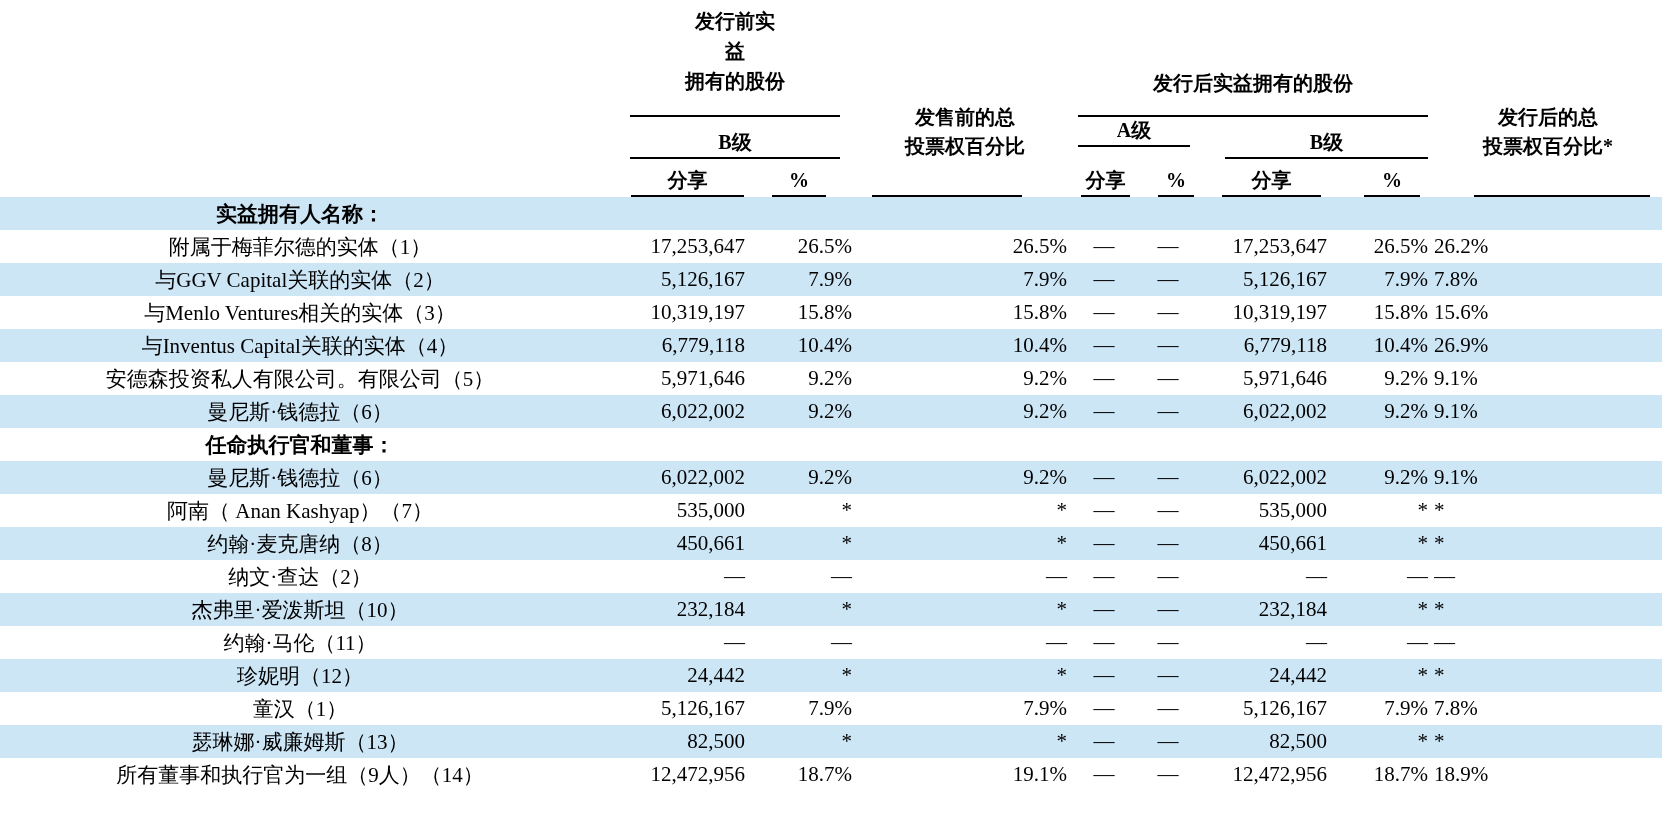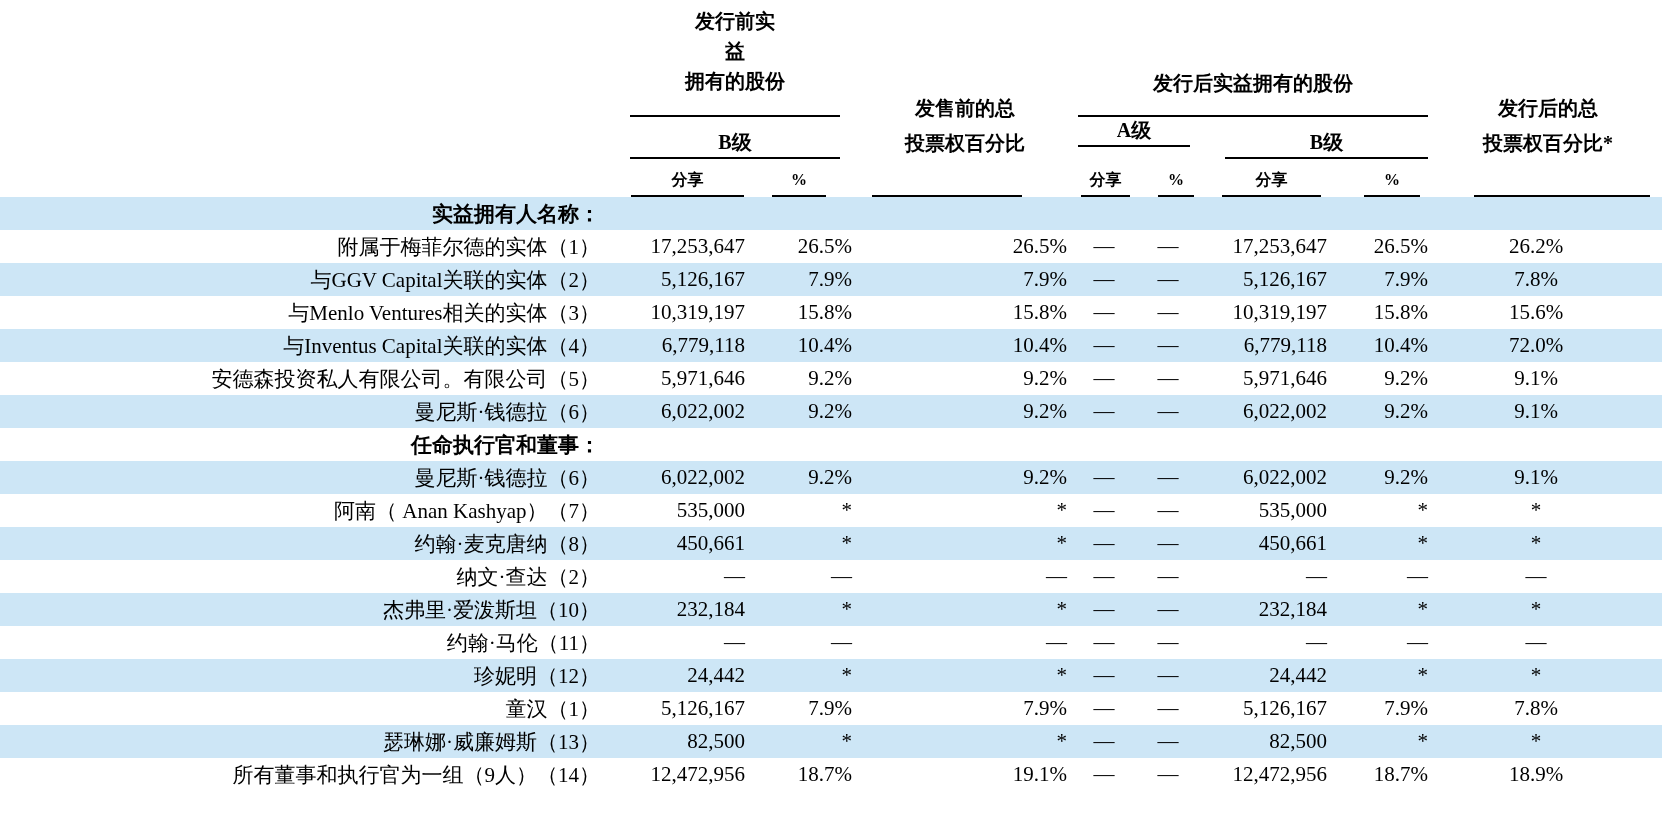--- a/index.html
+++ b/index.html
@@ -52,65 +52,65 @@
     text-align: center;
     border-bottom: 2px solid #000;
     padding-bottom: 2px;
     line-height: 26px;
   }
   .sub-pre { margin: 0 18px 0 30px; }
   .sub-a   { margin: 0 10px 12px 6px; }
   .sub-b   { margin: 0 6px 0 25px; }
   .colhead {
     font-weight: bold;
-    font-size: 16px;
+    font-size: 20px;
     text-align: center;
     border-bottom: 2px solid #000;
     padding-bottom: 3px;
     line-height: 24px;
   }
   .ch2 { margin: 0 8px 0 31px; }
   .ch3 { margin: 0 32px 0 20px; }
   .ch5 { margin: 0 6px 0 9px; }
   .ch6 { margin: 0 6px 0 22px; }
   .ch7 { margin: 0 11px 0 22px; }
   .ch8 { margin: 0 14px 0 32px; }
   .vote-cell { vertical-align: bottom; }
   .vote-txt {
     font-weight: bold;
     font-size: 20px;
-    line-height: 35px;
+    line-height: 29px;
     text-align: center;
     white-space: pre-line;
   }
   .vote-line {
     border-bottom: 2px solid #000;
     margin-top: 34px;
     height: 0;
   }
   .vl4 { margin-left: 14px; margin-right: 50px; }
   .vl9 { margin-left: 40px; margin-right: 12px; }
   
   tbody td {
     height: 33px;
     font-size: 21px;
     vertical-align: middle;
     white-space: nowrap;
   }
   tbody tr.alt td { background: #cde6f6; }
-  td.c1 { text-align: right; }
+  td.c1 { text-align: center; }
   td.c1.sect { font-weight: bold; }
   td.c2 { text-align: right; padding-right: 7px; }
   td.c3 { text-align: right; padding-right: 6px; }
   td.c4 { text-align: right; padding-right: 5px; }
   td.c5 { text-align: center; }
   td.c6 { text-align: center; }
   td.c7 { text-align: right; padding-right: 5px; }
   td.c8 { text-align: right; padding-right: 6px; }
-  td.c9 { text-align: center; padding-right: 24px; margin-top: 8px; }
+  td.c9 { text-align: left; padding-right: 24px; margin-top: 8px; }
 </style>
 </head>
 <body>
 
 <table class="ownership">
   <colgroup>
     <col style="width:600px">
       <col style="width:152px">
       <col style="width:106px">
     <col style="width:214px">
@@ -221,21 +221,21 @@
       </tr>
       <tr class="alt">
         <td class="c1">与Inventus Capital关联的实体（4）</td>
         <td class="c2">6,779,118</td>
         <td class="c3">10.4%</td>
         <td class="c4">10.4%</td>
         <td class="c5">—</td>
         <td class="c6">—</td>
         <td class="c7">6,779,118</td>
         <td class="c8">10.4%</td>
-        <td class="c9">72.0%</td>
+        <td class="c9">26.9%</td>
       </tr>
       <tr>
         <td class="c1">安德森投资私人有限公司。有限公司（5）</td>
         <td class="c2">5,971,646</td>
         <td class="c3">9.2%</td>
         <td class="c4">9.2%</td>
         <td class="c5">—</td>
         <td class="c6">—</td>
         <td class="c7">5,971,646</td>
         <td class="c8">9.2%</td>

